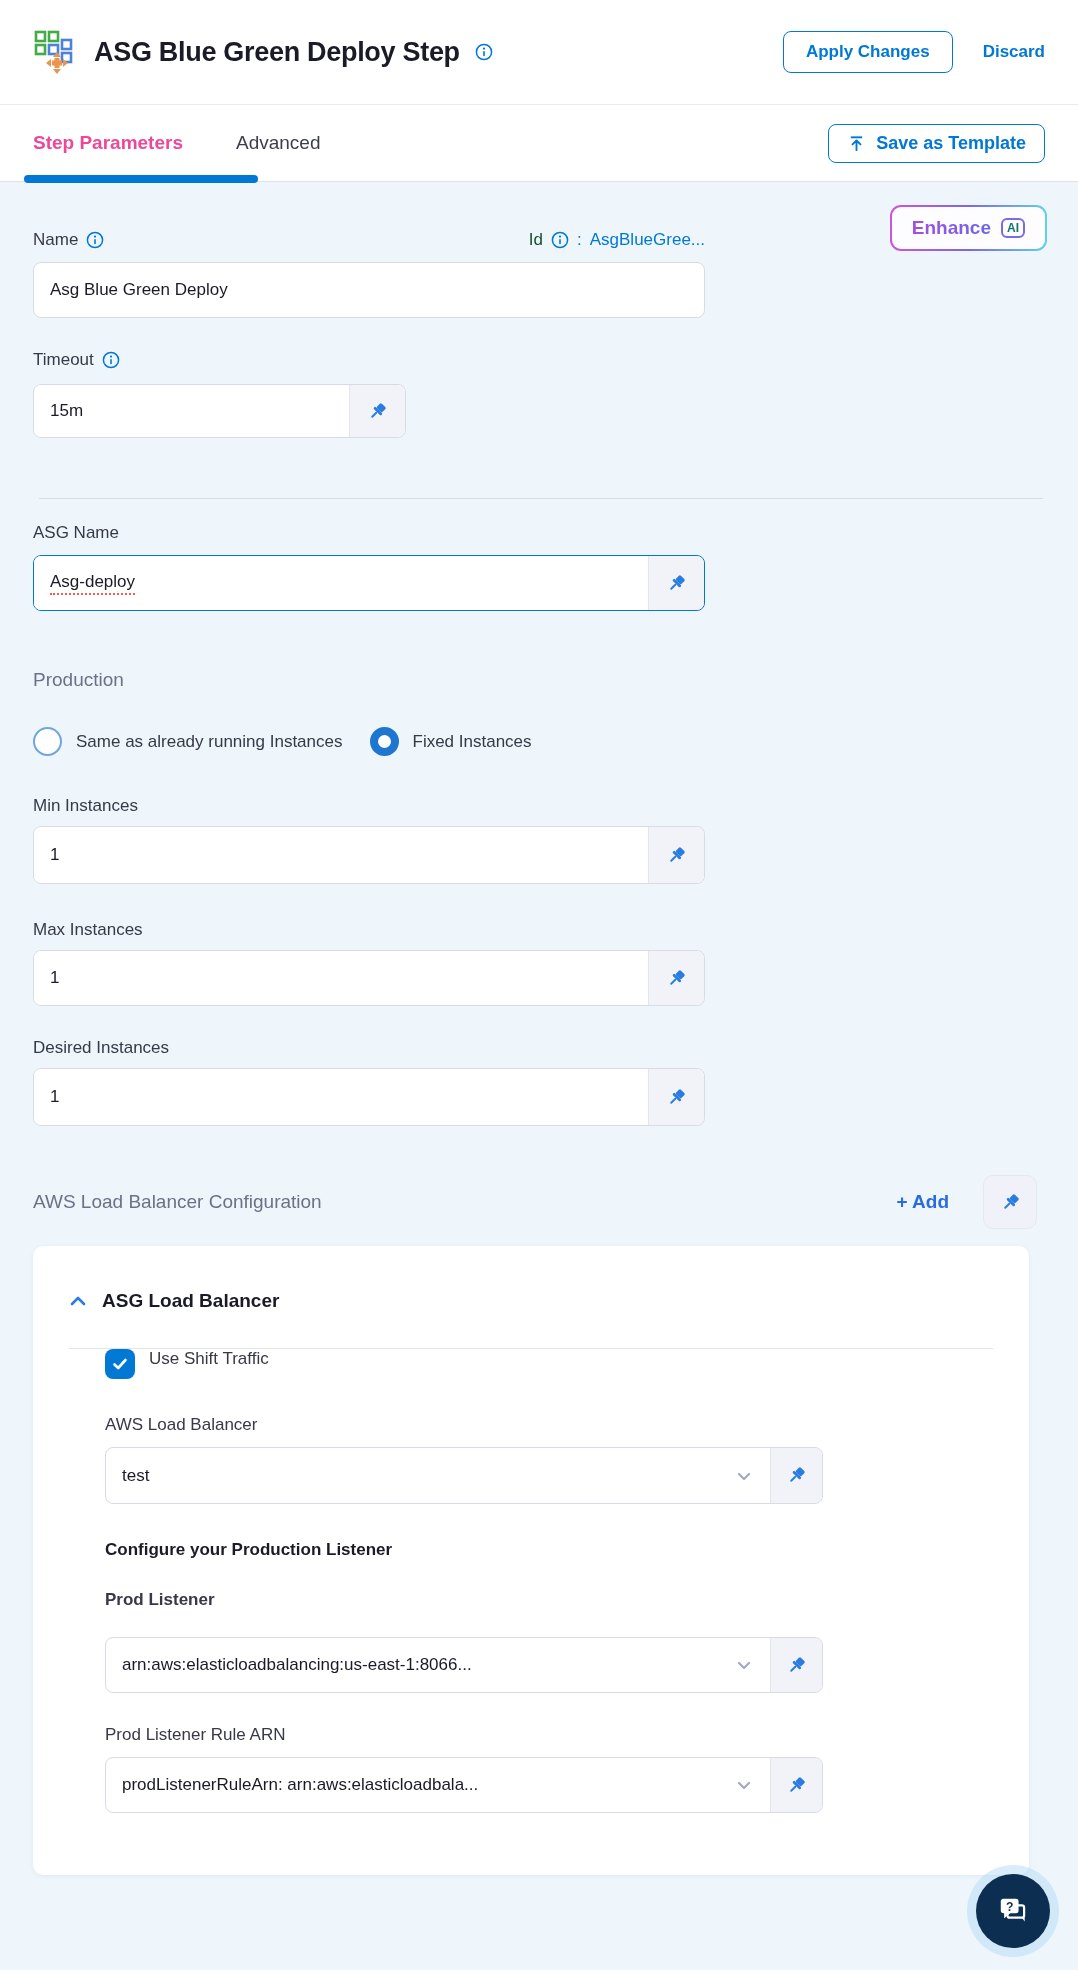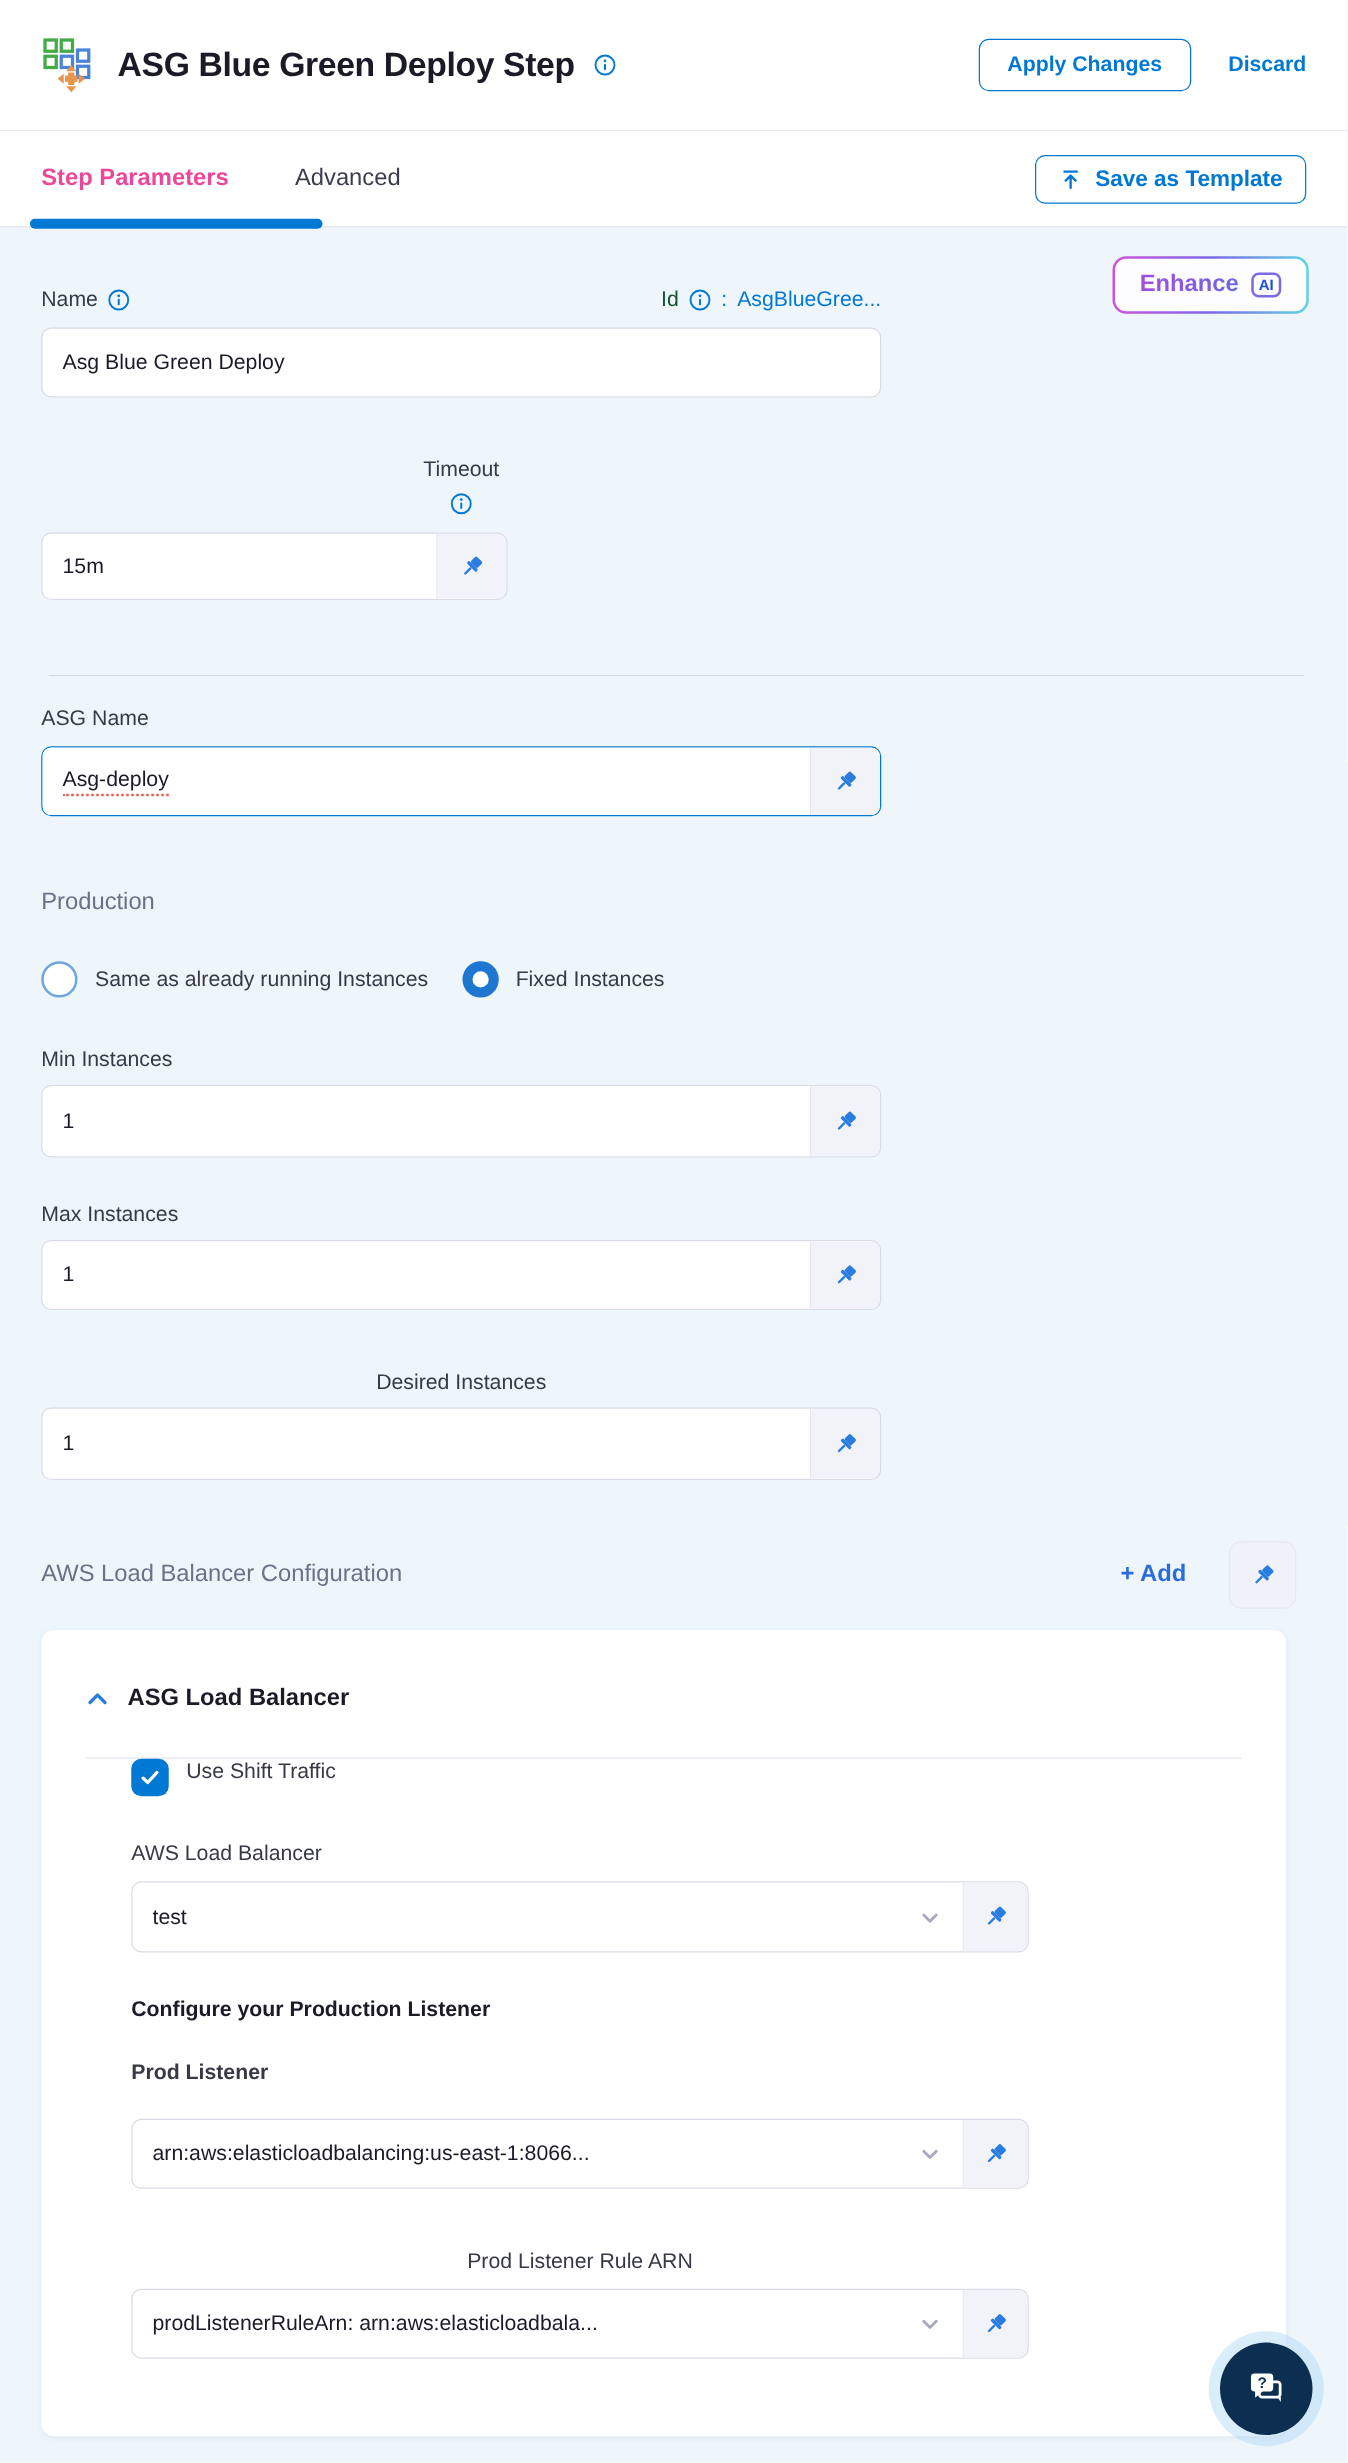--- a/index.html
+++ b/index.html
@@ -48,21 +48,21 @@
   .group { display:flex; margin-top:12px; border:1px solid #d9dae5; border-radius:8px;
            background:#fff; overflow:hidden; height:56px; }
   .group input, .group .fake-input { flex:1; border:none; outline:none; font-size:17px;
            color:#1b1b28; padding:0 16px; font-family:inherit; background:#fff;
            display:flex; align-items:center; min-width:0; }
   .addon { width:56px; flex:0 0 auto; background:#f2f3f9; border-left:1px solid #e4e5ef;
            display:flex; align-items:center; justify-content:center; cursor:pointer;
            border-radius:0 7px 7px 0; }
   .pin { width:23px; height:23px; }
 
-  .mt32 { margin-top:48px;flex-direction:column; } .mt36 { margin-top:36px;align-items:center; } .mt40 { margin-top:40px; }
+  .mt32 { margin-top:32px; } .mt36 { margin-top:36px;align-items:center; } .mt40 { margin-top:40px; }
   .mt44 { margin-top:24px; } .mt58 { margin-top:58px; }
 
   .divider { height:1px; background:#d7dbe3; margin-top:60px; width:1004px; margin-left:6px; }
 
   .focused { border:1.5px solid #0278d5; }
   .squiggle { border-bottom:2px dotted #f0594b; padding-bottom:1px; }
 
   .section-h { font-size:19px; color:#6d7086; }
 
   .radio-row { display:flex; align-items:center; margin-top:36px; }
@@ -106,21 +106,21 @@
                   padding:2px; border-radius:11px; cursor:pointer; }
   .enhance-in { background:#fdfdff; border-radius:9px; padding:10px 20px;
                 display:flex; align-items:center; gap:10px; }
   .enhance-txt { font-size:19px; font-weight:bold; color:#8a55e2; }
   @supports (-webkit-background-clip: text) {
     .enhance-txt { background:linear-gradient(90deg,#a14fe0,#6b66e6);
                    -webkit-background-clip:text; background-clip:text;
                    -webkit-text-fill-color:transparent; }
   }
   .ai-badge { border:2px solid #7a6ae6; border-radius:6px; font-size:12px; font-weight:bold;
-              color:#1d4ed8; padding:2px 4px; line-height:1; }
+              color:#0f766e; padding:2px 4px; line-height:1; }
 
   
   .fab { position:absolute; left:976px; top:1874px; width:74px; height:74px; border-radius:50%;
          background:#0c2e50; display:flex; align-items:center; justify-content:center;
          cursor:pointer; box-shadow:0 0 0 9px rgba(173,214,243,0.45); }
 </style>
 </head>
 <body>
 
 <div class="page">

